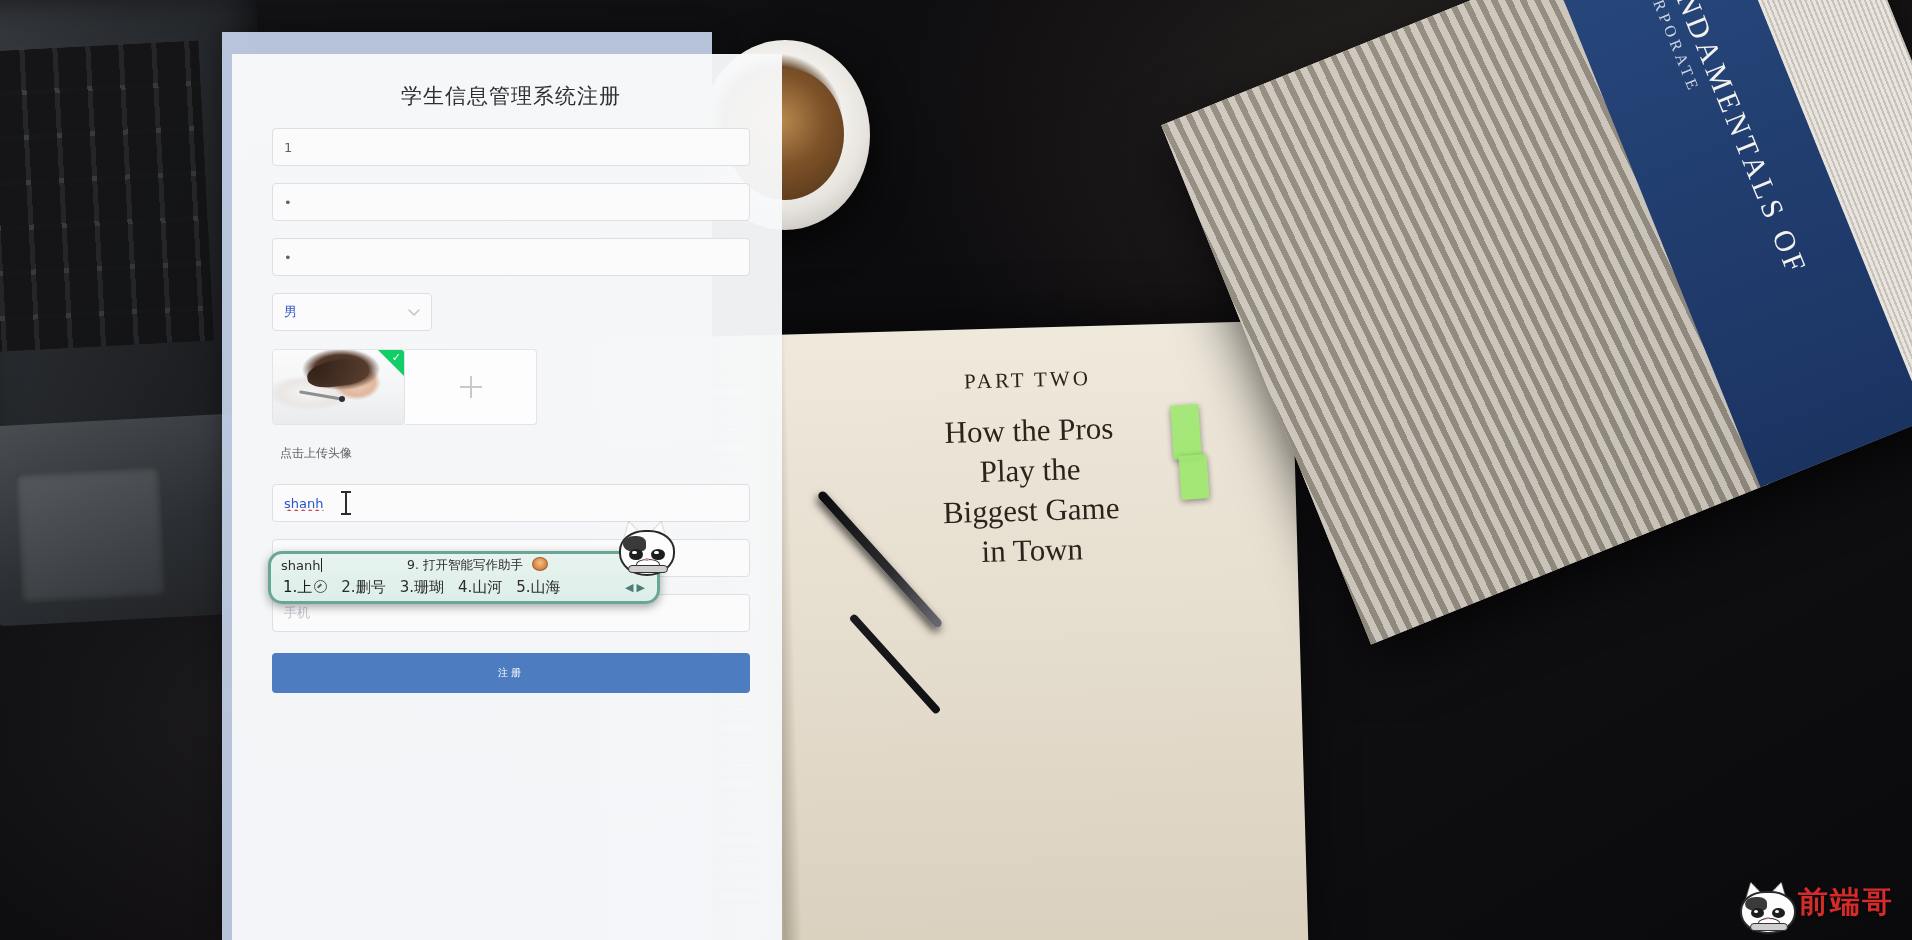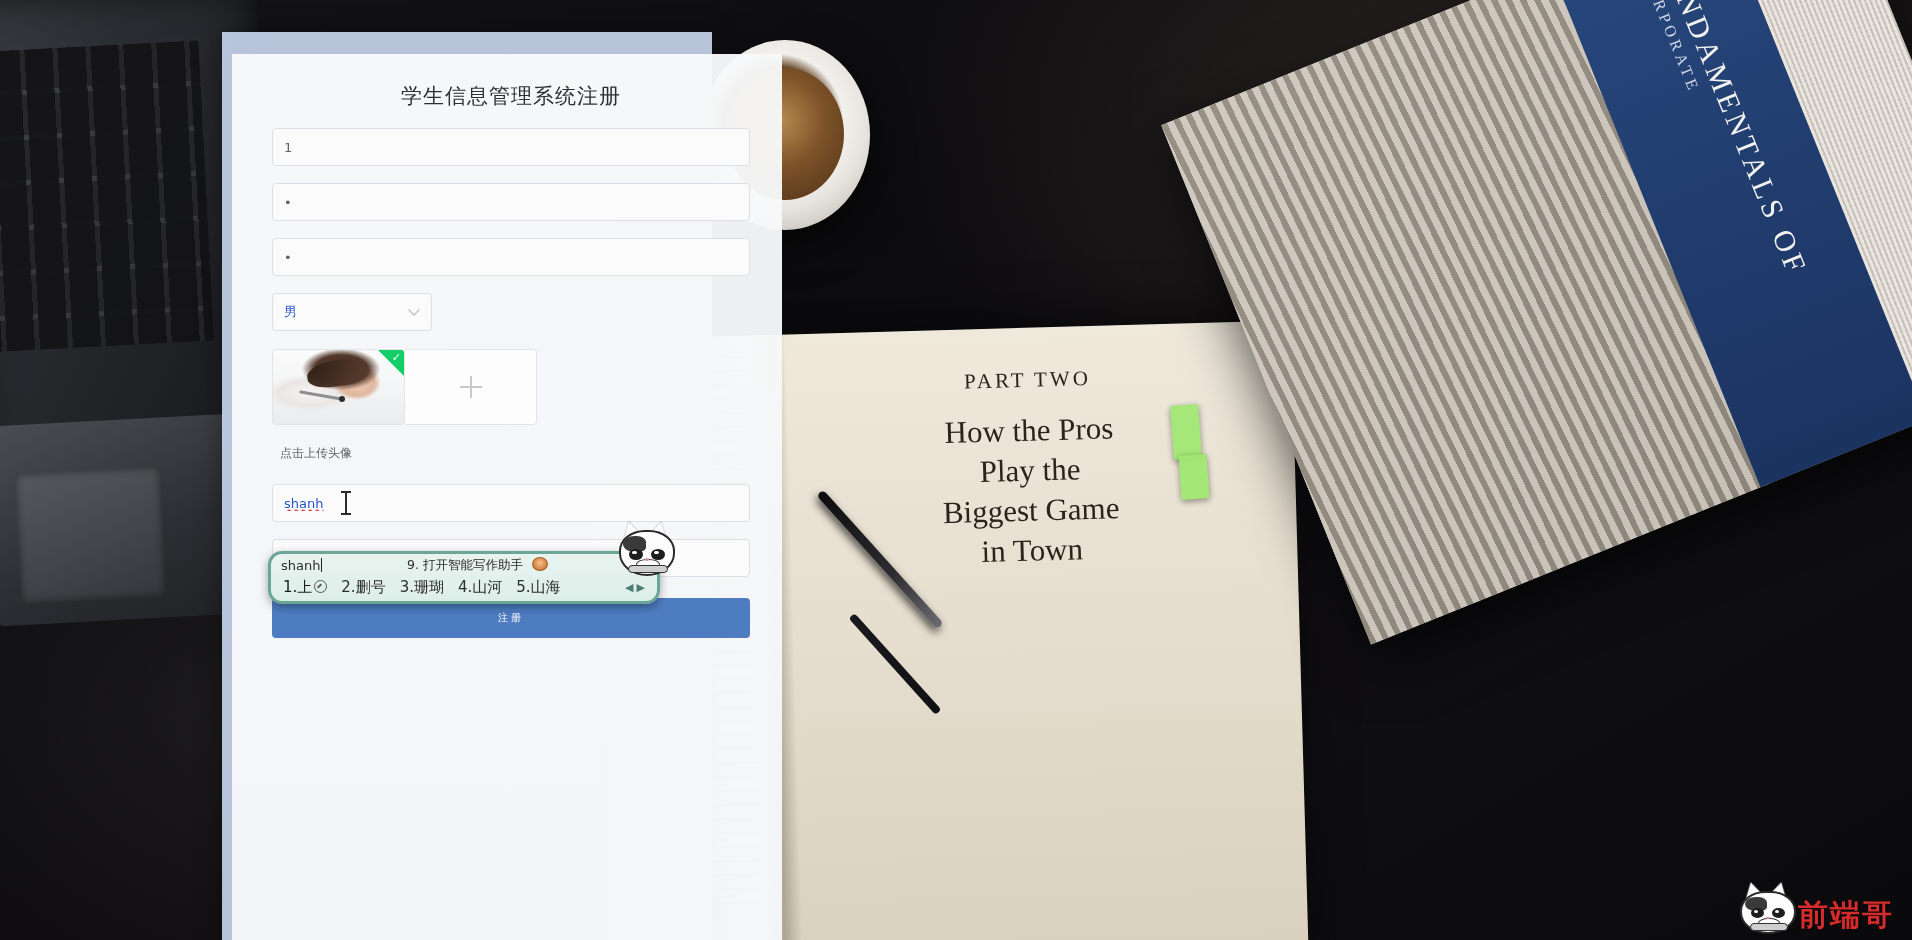--- a/index.html
+++ b/index.html
@@ -97,21 +97,21 @@
   .textbook-edge{
     position:absolute;left:600px;top:6px;width:120px;height:548px;
     background:repeating-linear-gradient(to right, #e9e5de 0 3px, #c7c2b9 3px 5px);
   }
   .sticky{position:absolute;width:28px;height:54px;background:#9fe870;opacity:.92;box-shadow:0 2px 6px rgba(0,0,0,.45);}
   .s1{left:1172px;top:405px;transform:rotate(-4deg);}
   .s2{left:1180px;top:455px;transform:rotate(-4deg);height:44px;}
 
   
   #watermark{
-    position:absolute;right:18px;bottom:4px;display:flex;align-items:flex-end;gap:3px;z-index:30;
+    position:absolute;right:18px;bottom:4px;display:flex;gap:3px;z-index:30;
   }
   #watermark .wm-text{
     color:#d42b2b;font-size:30px;font-weight:bold;letter-spacing:2px;
     font-family:"DejaVu Sans",sans-serif;text-shadow:0 1px 2px rgba(0,0,0,.6);
   }
   .cat-mini{position:relative;width:58px;height:54px;}
 
   
   .cat{position:relative;}
   .cat .head{position:absolute;left:6%;top:16%;width:88%;height:72%;border-radius:46% 46% 50% 50%;
@@ -360,20 +360,23 @@
       </div>
 
       
       <div class="field">
         <span class="ph"></span>
       </div>
 
       
 
       
+      <div class="field">
+        <span class="ph">手机</span>
+      </div>
 
       <button class="submit-btn">注册</button>
     </div>
   </div>
 </div>
 
 <div id="ime">
   <div class="ime-top">
     <span class="typed"><span>shanh</span><i></i></span>
     <span class="hint">

